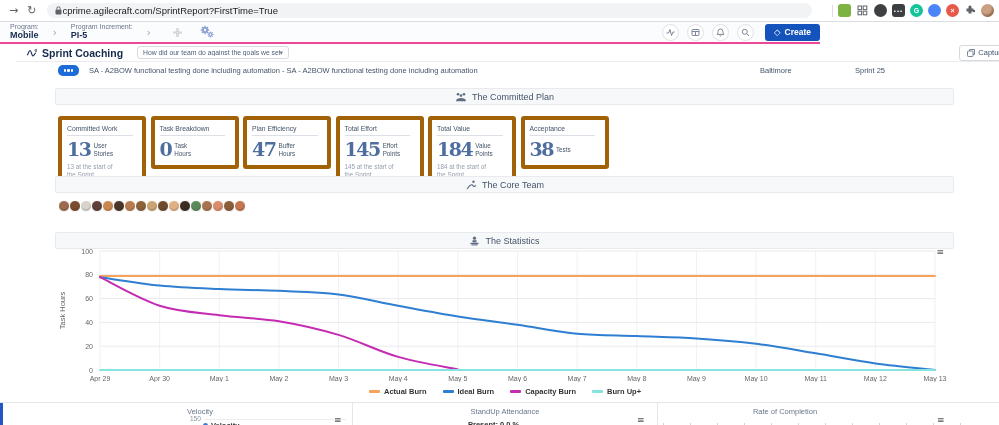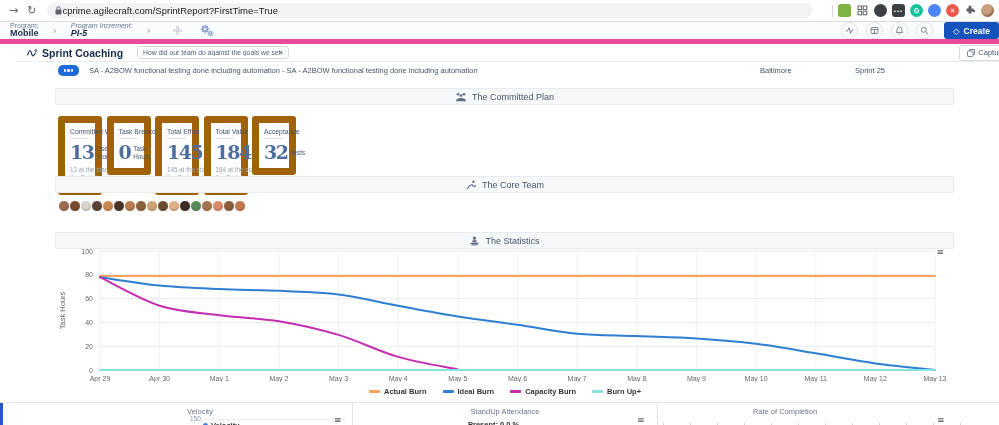--- a/index.html
+++ b/index.html
@@ -20,21 +20,21 @@
   .ext.green-sq{background:#7cb342;}
   .ext.grid-ic{color:#5f6368;font-size:10px;}
   .ext.dark-ci{background:#3c4043;}
   .ext.dots-sq{background:#3c4043;font-size:6px;letter-spacing:1px;}
   .ext.gram-ci{background:#15c39a;font-weight:bold;}
   .ext.blue-ci{background:#4a86f7;}
   .ext.red-ci{background:#e8594a;font-weight:bold;}
   .ext.avatar-ci{background:radial-gradient(circle at 40% 35%,#caa083 0 40%,#7a5236 75%,#4e3категор px);background:radial-gradient(circle at 40% 35%,#caa083 40%,#7a5236 80%);}
 
   
-  .app-toolbar{position:absolute;top:22px;left:0;width:999px;height:22px;background:#fbfcfd;border-bottom:5px solid #ec4899;display:flex;align-items:center;box-sizing:border-box;}
+  .app-toolbar{position:absolute;top:22px;left:0;width:820px;height:22px;background:#fbfcfd;border-bottom:2px solid #ec4899;display:flex;align-items:center;box-sizing:border-box;}
   .prog-block{display:flex;flex-direction:column;line-height:1.1;margin-left:10px;}
   .prog-label{font-size:7px;color:#6b778c;}
   .prog-value{font-size:9px;font-weight:bold;color:#172b4d;}
   .crumb-chev{font-size:10px;color:#97a0af;margin:0 14px;}
   .tb-ic{margin-left:6px;display:flex;align-items:center;}
   .toolbar-right{margin-left:auto;display:flex;align-items:center;gap:8px;}
   .circle-btn{width:15px;height:15px;border:1px solid #dfe1e6;border-radius:50%;background:#fff;display:flex;align-items:center;justify-content:center;flex:none;}
   .create-btn{height:17px;background:#1553bc;color:#fff;font-size:8.5px;font-weight:bold;border-radius:3px;padding:0 9px;display:flex;align-items:center;gap:4px;margin-left:3px;}
 
   
@@ -55,21 +55,21 @@
 
   
   .section-bar{position:absolute;left:55px;width:899px;height:17px;background:#f7f8f9;border:1px solid #e8eaed;border-radius:2px;display:flex;align-items:center;justify-content:center;gap:5px;font-size:9px;color:#44546a;box-sizing:border-box;}
   .sb-committed{top:88px;}
   .sb-core{top:176px;}
   .sb-stats{top:232px;}
   .sec-ic{display:flex;}
 
   
   .cards-row{position:absolute;top:116px;left:58px;display:flex;gap:4.5px;align-items:flex-start;}
-  .card{width:44px;background:#fff;border:7px solid #a16207;border-radius:3px;padding:5px 5px 6px;box-sizing:border-box;}
+  .card{width:88px;background:#fff;border:4px solid #a16207;border-radius:3px;padding:5px 5px 6px;box-sizing:border-box;}
   .card-title{font-size:6.8px;color:#44546a;white-space:nowrap;}
   .card-rule{height:1px;background:#dcdfe5;margin:3px 0 4px;width:94%;}
   .card-num-row{display:flex;align-items:center;gap:3px;}
   .card-num{font-family:"DejaVu Serif",serif;font-weight:bold;font-size:19px;color:#4d6e9e;letter-spacing:-1.5px;line-height:1;}
   .card-unit{font-size:6.3px;color:#44546a;line-height:1.2;width:26px;}
   .card-note{font-size:6.3px;color:#97a0af;margin-top:4px;line-height:1.3;width:54px;}
 
   
   .avatars-row{position:absolute;top:200px;left:58px;display:flex;}
   .avatar{width:12px;height:12px;border-radius:50%;margin-right:-1px;border:1px solid #fff;box-sizing:border-box;}
@@ -136,21 +136,21 @@
       <span class="ext ci avatar-ci"></span>
     </div>
   </div>
 
   <div class="app-toolbar">
     <div class="prog-block">
       <span class="prog-label">Program:</span>
       <span class="prog-value">Mobile</span>
     </div>
     <span class="crumb-chev uicon">›</span>
-    <div class="prog-block" style="margin-left:0;font-style:italic;">
+    <div class="prog-block" style="margin-left:0;">
       <span class="prog-label">Program Increment:</span>
       <span class="prog-value">PI-5</span>
     </div>
     <span class="crumb-chev uicon">›</span>
     <span class="tb-ic">
       <svg width="13" height="13" viewBox="0 0 13 13">
           <path d="M6.5 2v9M2 6.5h9" stroke="#97a0af" stroke-width="1.6" fill="none"></path>
           <path d="M6.5 2v9M2 6.5h9" stroke="#fbfcfd" stroke-width="0.6" fill="none"></path>
         </svg>
     </span>
@@ -255,20 +255,28 @@
       </div>
       <div class="card">
         <div class="card-title">Task Breakdown</div>
            <div class="card-rule"></div>
            <div class="card-num-row">
           <span class="card-num">0</span>
            <span class="card-unit">Task Hours</span>
         </div>
       </div>
       <div class="card">
+        <div class="card-title">Plan Efficiency</div>
+           <div class="card-rule"></div>
+           <div class="card-num-row">
+          <span class="card-num">47</span>
+           <span class="card-unit">Buffer Hours</span>
+        </div>
+      </div>
+      <div class="card">
         <div class="card-title">Total Effort</div>
            <div class="card-rule"></div>
            <div class="card-num-row">
           <span class="card-num">145</span>
            <span class="card-unit">Effort Points</span>
         </div>
         <div class="card-note">145 at the start of the Sprint</div>
       </div>
       <div class="card">
         <div class="card-title">Total Value</div>
@@ -276,21 +284,21 @@
            <div class="card-num-row">
           <span class="card-num">184</span>
            <span class="card-unit">Value Points</span>
         </div>
         <div class="card-note">184 at the start of the Sprint</div>
       </div>
       <div class="card">
         <div class="card-title">Acceptance</div>
            <div class="card-rule"></div>
            <div class="card-num-row">
-          <span class="card-num">32</span>
+          <span class="card-num">38</span>
            <span class="card-unit">Tests</span>
         </div>
       </div>
     </div>
 
   <div class="section-bar sb-core">
     <span class="sec-ic">
       <svg width="12" height="10" viewBox="0 0 12 10">
           <g stroke="#5e6c84" fill="none" stroke-width="1.1">
             <circle cx="8.5" cy="1.8" r="1.2" fill="#5e6c84" stroke="none"></circle>

